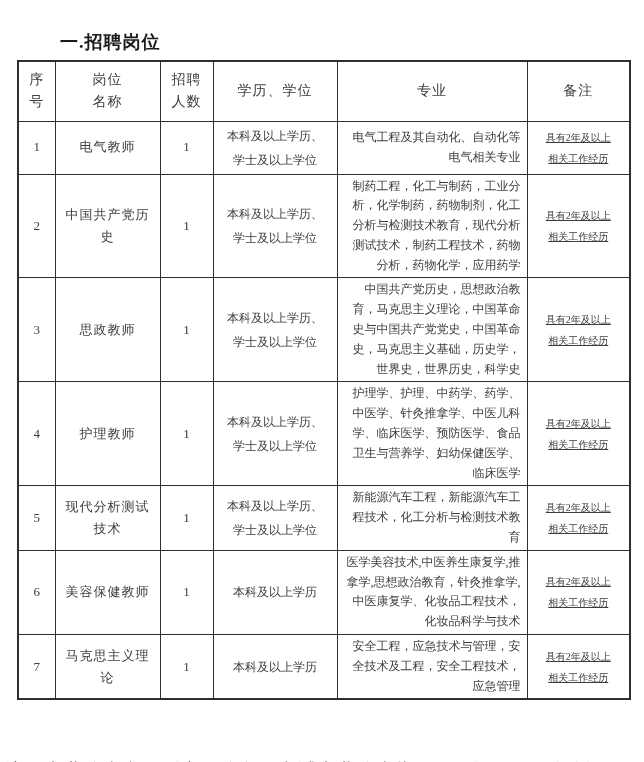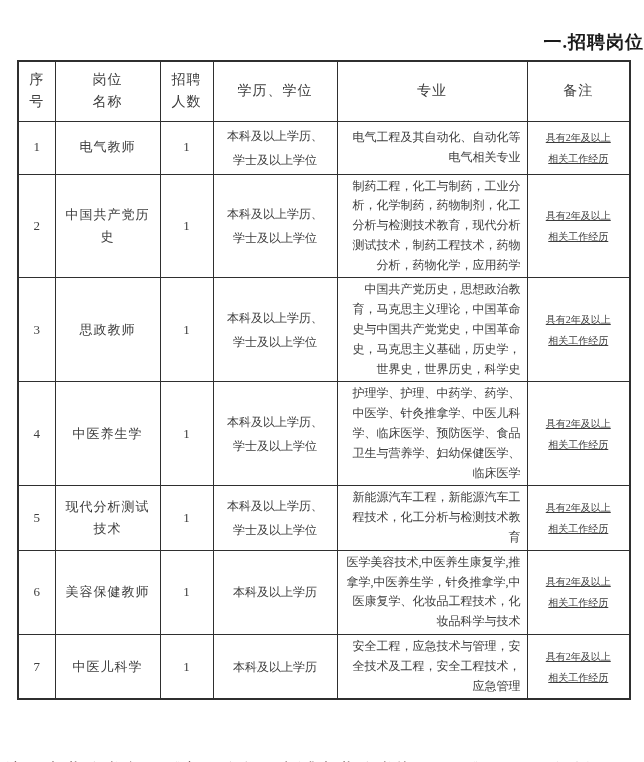--- a/index.html
+++ b/index.html
@@ -15,21 +15,20 @@
     background: var(--background, #ffffff);
     position: relative;
   }
   .doc-title {
     margin: 0;
     padding: 30px 0 6px 60px;
     font-size: 18px;
     font-weight: bold;
     letter-spacing: 1px;
     color: var(--title, #1a1a1a);
-    text-align: right;
   }
   table.recruit-table {
     border-collapse: collapse;
     table-layout: fixed;
     width: 612px;
     margin-left: 17px;
     border: 2px solid var(--border, #2f2f2f);
     color: var(--text, #3d3d3d);
   }
   .recruit-table th, .recruit-table td {
@@ -118,21 +117,21 @@
         <td class="cell-position">思政教师</td>
         <td class="cell-count">1</td>
         <td class="cell-education">本科及以上学历、
 学士及以上学位</td>
         <td class="cell-major">中国共产党历史，思想政治教育，马克思主义理论，中国革命史与中国共产党党史，中国革命史，马克思主义基础，历史学，世界史，世界历史，科学史</td>
         <td class="cell-remark">具有2年及以上
 相关工作经历</td>
       </tr>
       <tr style="height:100px">
         <td class="cell-no">4</td>
-        <td class="cell-position">中医养生学</td>
+        <td class="cell-position">护理教师</td>
         <td class="cell-count">1</td>
         <td class="cell-education">本科及以上学历、
 学士及以上学位</td>
         <td class="cell-major">护理学、护理、中药学、药学、中医学、针灸推拿学、中医儿科学、临床医学、预防医学、食品卫生与营养学、妇幼保健医学、临床医学</td>
         <td class="cell-remark">具有2年及以上
 相关工作经历</td>
       </tr>
       <tr style="height:53px">
         <td class="cell-no">5</td>
         <td class="cell-position">现代分析测试技术</td>
@@ -141,27 +140,27 @@
 学士及以上学位</td>
         <td class="cell-major">新能源汽车工程，新能源汽车工程技术，化工分析与检测技术教育</td>
         <td class="cell-remark">具有2年及以上
 相关工作经历</td>
       </tr>
       <tr style="height:79px">
         <td class="cell-no">6</td>
         <td class="cell-position">美容保健教师</td>
         <td class="cell-count">1</td>
         <td class="cell-education">本科及以上学历</td>
-        <td class="cell-major">医学美容技术,中医养生康复学,推拿学,中医养生学，针灸推拿学,中医康复学、化妆品工程技术，化妆品科学与技术</td>
+        <td class="cell-major">医学美容技术,中医养生康复学,推拿学,思想政治教育，针灸推拿学,中医康复学、化妆品工程技术，化妆品科学与技术</td>
         <td class="cell-remark">具有2年及以上
 相关工作经历</td>
       </tr>
       <tr style="height:62px">
         <td class="cell-no">7</td>
-        <td class="cell-position">中医儿科学</td>
+        <td class="cell-position">马克思主义理论</td>
         <td class="cell-count">1</td>
         <td class="cell-education">本科及以上学历</td>
         <td class="cell-major">安全工程，应急技术与管理，安全技术及工程，安全工程技术，应急管理</td>
         <td class="cell-remark">具有2年及以上
 相关工作经历</td>
       </tr>
     </tbody>
   </table>
 
   <p class="note">注：专业分类参照《广西公务员考试专业分类指导目录》（2025年版）</p>

